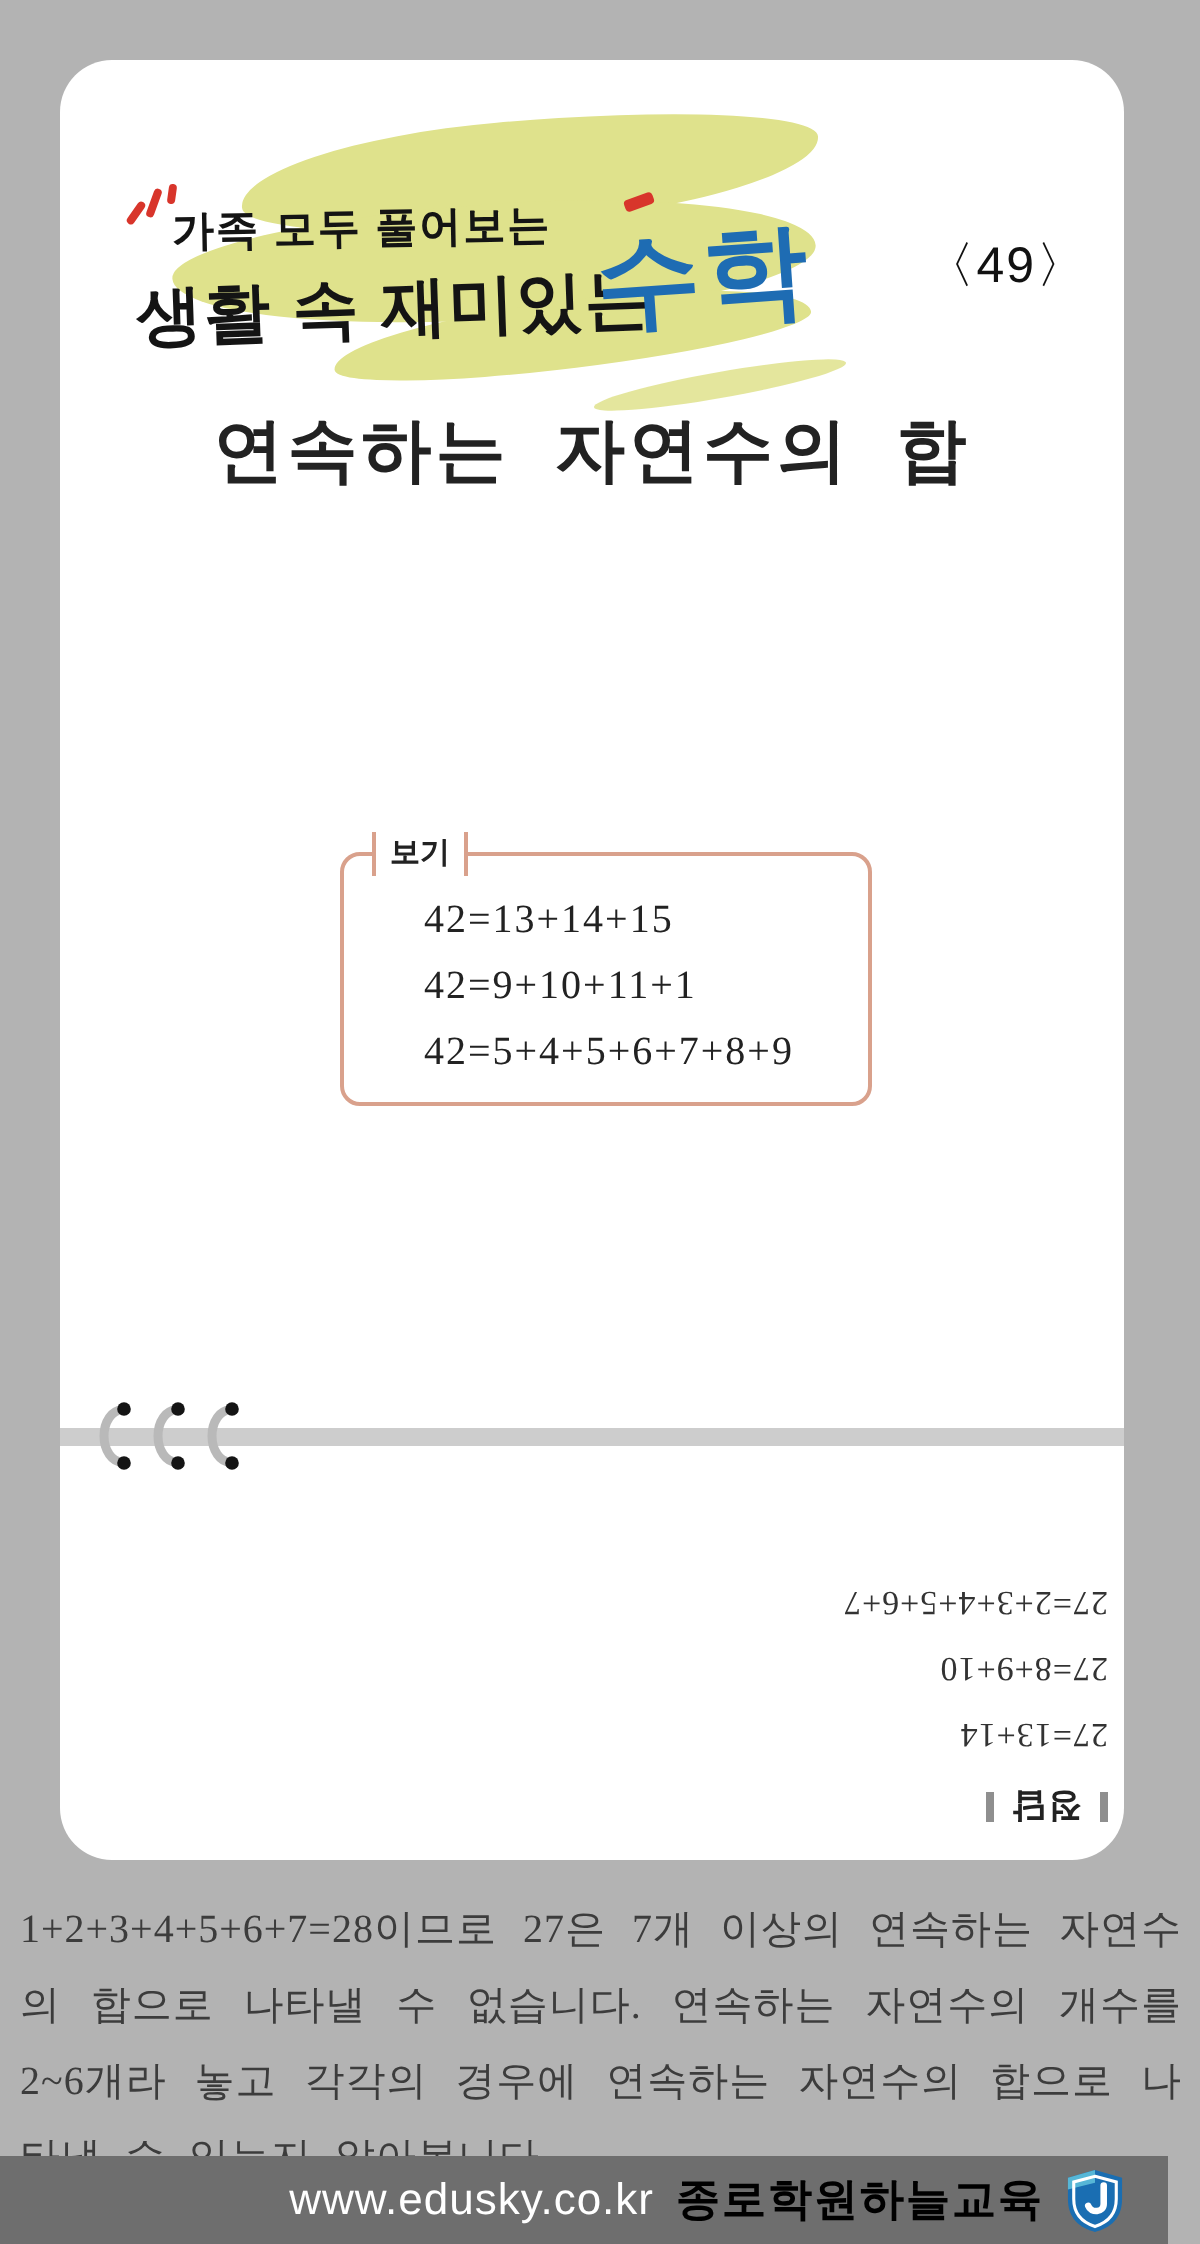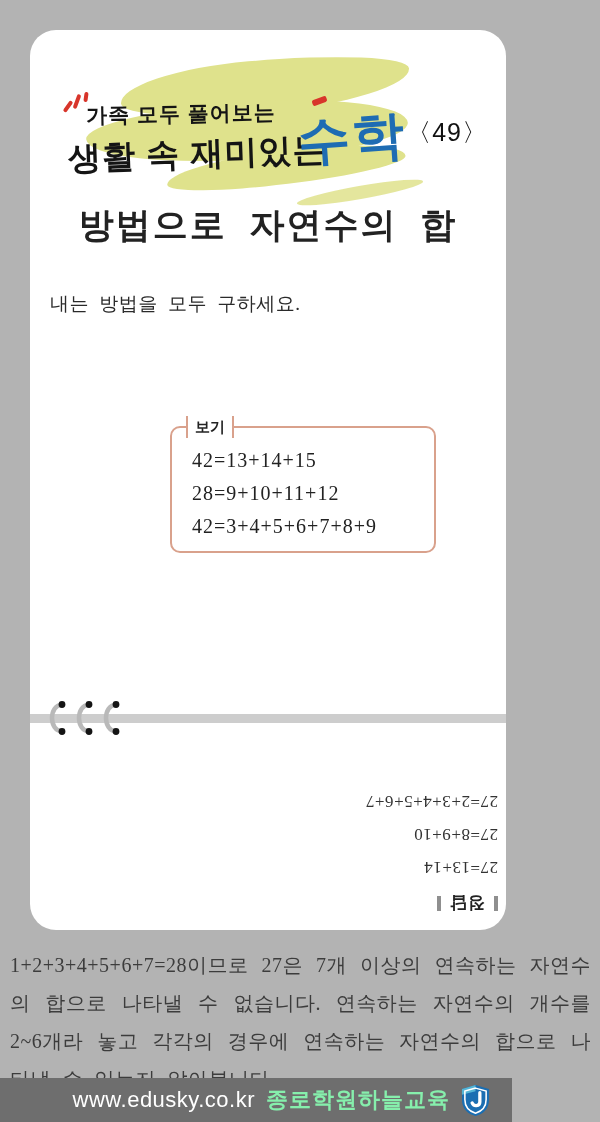--- a/index.html
+++ b/index.html
@@ -4,21 +4,21 @@
 <style>
   * { margin:0; padding:0; box-sizing:border-box; }
   html,body { width:600px; height:1122px; }
   body {
     position:relative;
     background:#b3b3b3;
     font-family:"Liberation Sans","DejaVu Sans",sans-serif;
     overflow:hidden;
   }
   .card {
-    position:absolute; left:30px; top:30px; width:476px; height:900px;
+    position:absolute; left:30px; top:30px; width:532px; height:900px;
     background:#ffffff; border-radius:26px;text-decoration:underline;
   }
   
   .logo { position:absolute; left:18px; top:18px; width:390px; height:170px; }
   .blob { position:absolute; background:#dfe28c; }
   .blob1 { left:72px; top:12px; width:290px; height:52px; transform:rotate(-5deg); border-radius:45% 55% 50% 50%/60% 40% 60% 40%; }
   .blob2 { left:38px; top:54px; width:322px; height:58px; transform:rotate(-4deg); border-radius:50% 50% 45% 55%/45% 55% 45% 55%; }
   .blob3 { left:118px; top:102px; width:240px; height:34px; transform:rotate(-7deg); border-radius:50% 50% 50% 50%/60% 60% 40% 40%; }
   .blob4 { left:248px; top:138px; width:128px; height:13px; transform:rotate(-10deg); border-radius:50%; opacity:.85; }
   .marks { position:absolute; left:16px; top:44px; width:26px; height:26px; }
@@ -56,21 +56,21 @@
   .example-box {
     position:absolute; left:140px; top:396px; width:266px; height:127px;
     border:2px solid #d9a18c; border-radius:10px;
   }
   .example-label {
     position:absolute; left:14px; top:-12px; background:#ffffff;
     border-left:2px solid #d9a18c; border-right:2px solid #d9a18c;
     padding:0 7px; font-size:15px; font-weight:bold; color:#222; line-height:22px;
   }
   .example-eqs {
-    padding:16px 0 0 20px;
+    padding:16px 0 0 40px;
     font-family:"Liberation Serif","DejaVu Serif",serif;
     font-size:20px; line-height:33px; color:#222; letter-spacing:1px;
   }
   
   .binding-bar { position:absolute; left:0; right:0; top:684px; height:9px; background:#cdcdcd; }
   .rings { position:absolute; left:16px; top:668px; }
   
   .answer {
     position:absolute; right:8px; top:755px; width:260px;
     transform:rotate(180deg);
@@ -82,26 +82,26 @@
   .abar.right { margin:0 0 0 9px; }
   
   .explanation {
     position:absolute; left:10px; top:946px; width:581px;
     font-family:"Liberation Serif","DejaVu Serif",serif;
     font-size:20px; line-height:38px; color:#3c3c3c;
     text-align:justify; word-spacing:6px; letter-spacing:0.5px;
   }
   
   .footer {
-    position:absolute; left:0; bottom:0; width:512px; height:44px;
+    position:absolute; left:0; bottom:0; width:584px; height:44px;
     background:#6e6e6e; display:flex; align-items:center;
     justify-content:flex-end; gap:11px; padding-right:22px;
   }
   .footer-url   { color:#fff; font-size:22px; letter-spacing:0.5px; }
-  .footer-brand { color:#86efac; font-size:22px; font-weight:bold; letter-spacing:1px; }
+  .footer-brand { color:#000000; font-size:22px; font-weight:bold; letter-spacing:1px; }
 </style>
 </head>
 <body>
 
 <div class="card">
 
   <div class="logo">
     <div class="blob blob1"></div>
     <div class="blob blob2"></div>
     <div class="blob blob3"></div>
@@ -112,34 +112,31 @@
         <span class="m3"></span>
     </div>
     <div class="tagline1">가족 모두 풀어보는</div>
     <div class="tagline2">생활 속 재미있는</div>
     <div class="subject">수학</div>
     <div class="subject-accent"></div>
   </div>
 
   <div class="page-number">〈49〉</div>
 
-  <div class="title">방법으로 자연수의 합</div>
+  <div class="title">연속하는 자연수의 합</div>
 
   <div class="problem">
-    <div>
-      <span>내는 방법을 모두 구하세요.</span>
-    </div>
   </div>
 
   <div class="example-box">
     <div class="example-label">보기</div>
     <div class="example-eqs">
       <div>42=13+14+15</div>
-      <div>28=9+10+11+12</div>
-      <div>42=3+4+5+6+7+8+9</div>
+      <div>42=9+10+11+1</div>
+      <div>42=5+4+5+6+7+8+9</div>
     </div>
   </div>
 
   <div class="binding-bar"></div>
   <svg class="rings" width="82" height="40" viewBox="0 0 82 40">
     <g fill="none" stroke="#b9b9b9" stroke-width="4.5" stroke-linecap="round">
       <path d="M 15 7 A 9 13 0 1 0 15 33"></path>
       <path d="M 42 7 A 9 13 0 1 0 42 33"></path>
       <path d="M 69 7 A 9 13 0 1 0 69 33"></path>
     </g>

